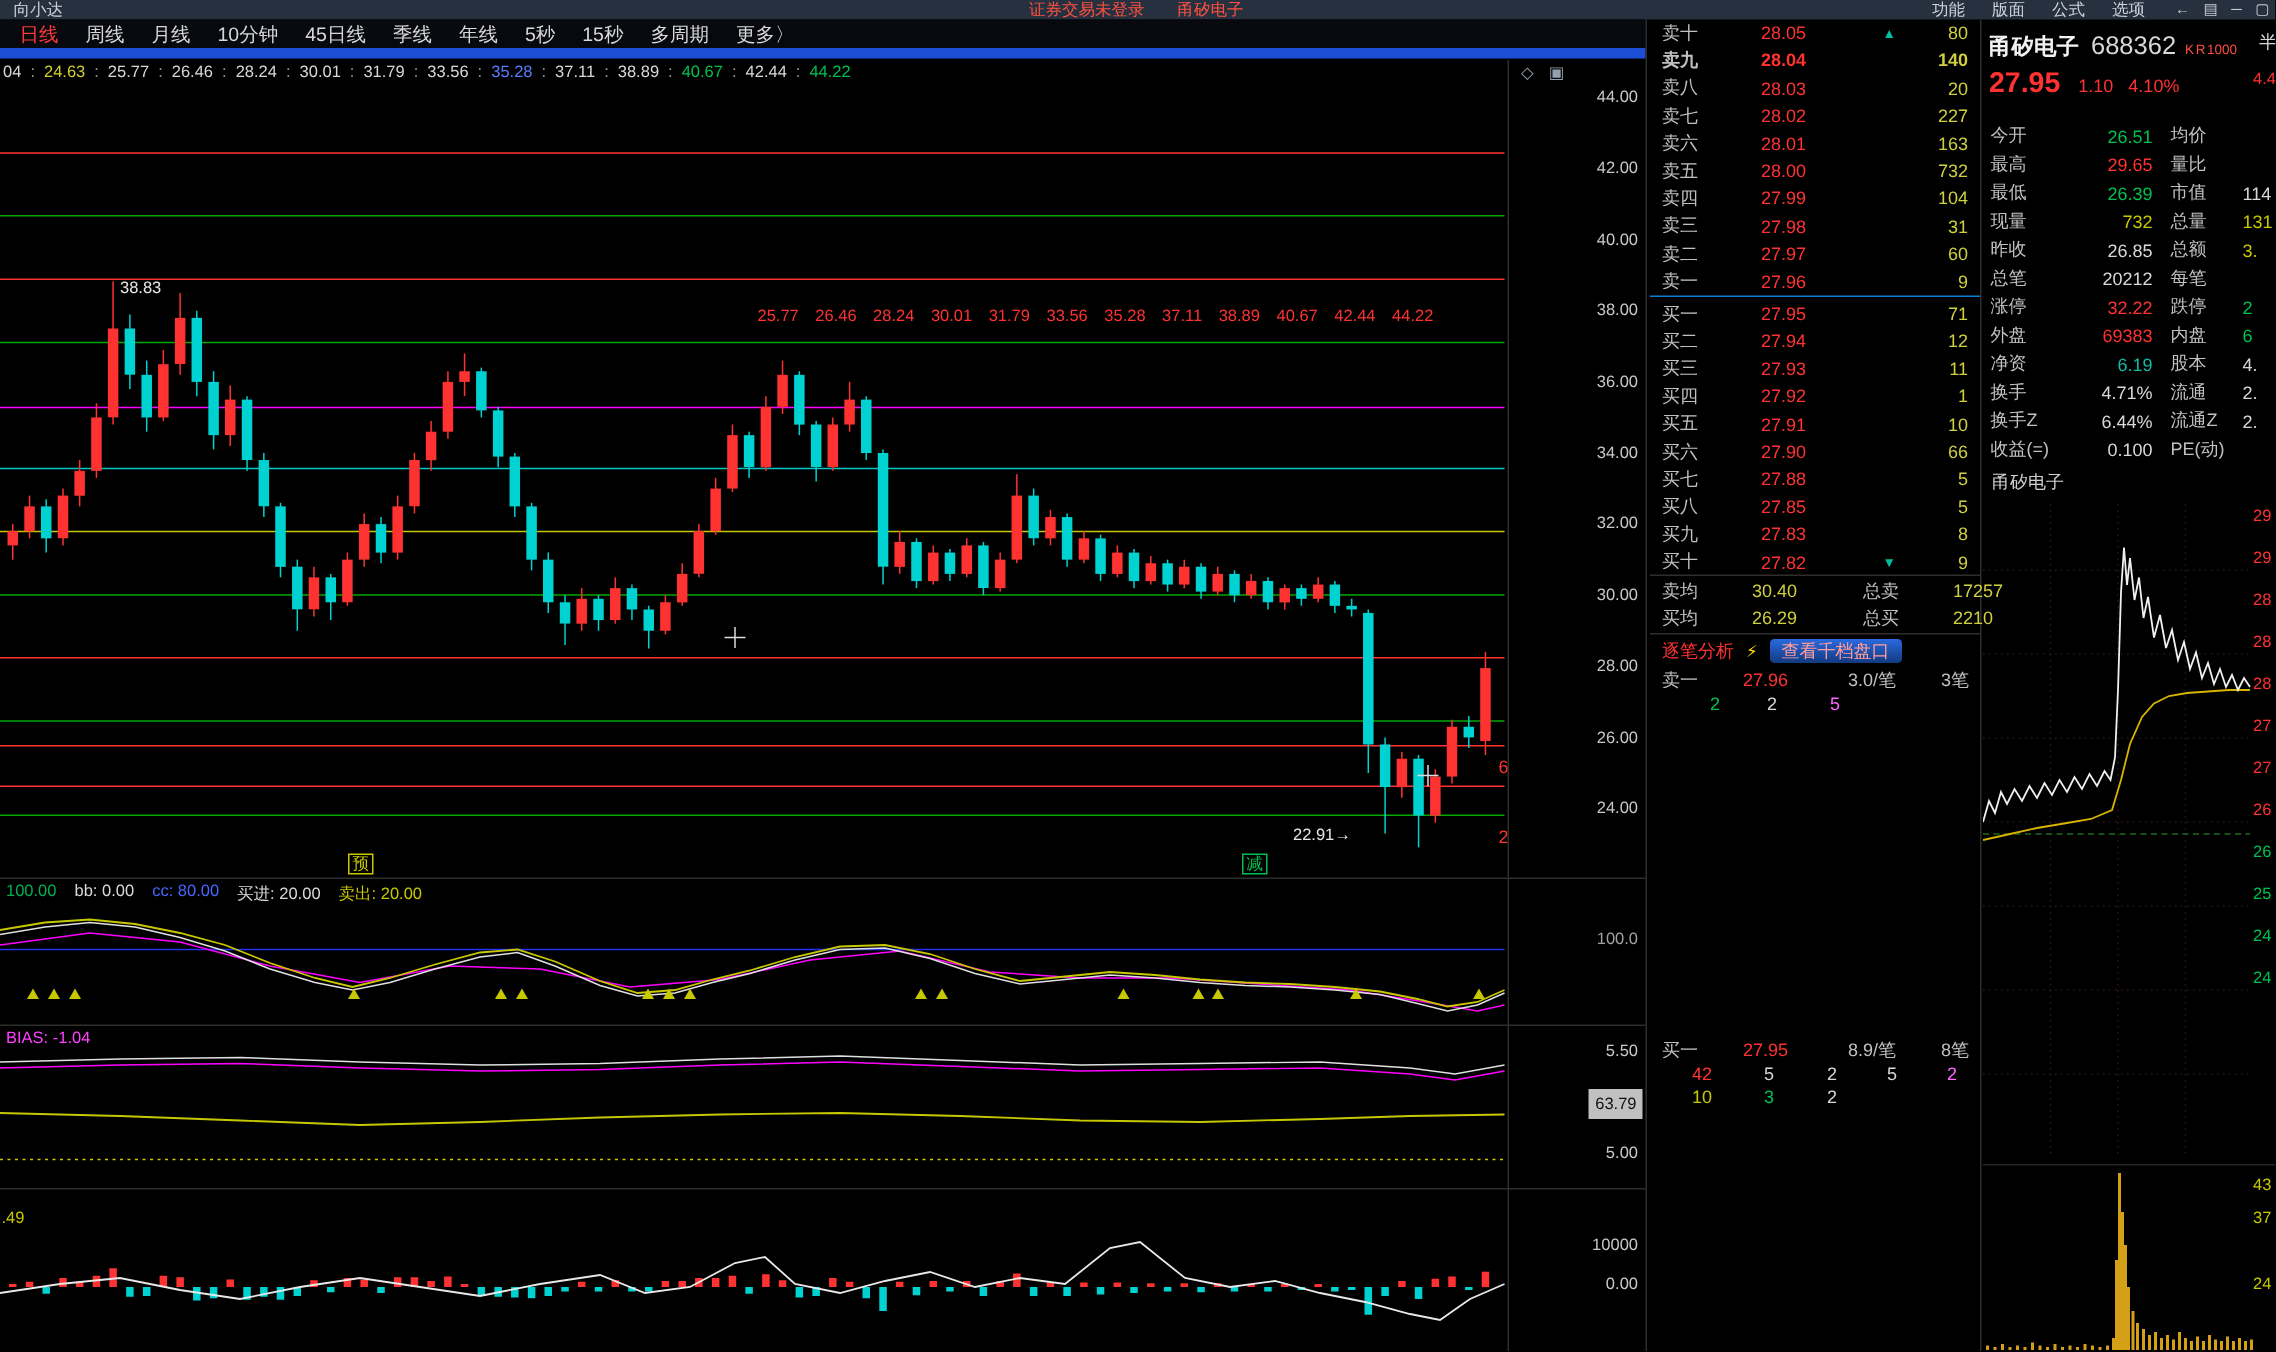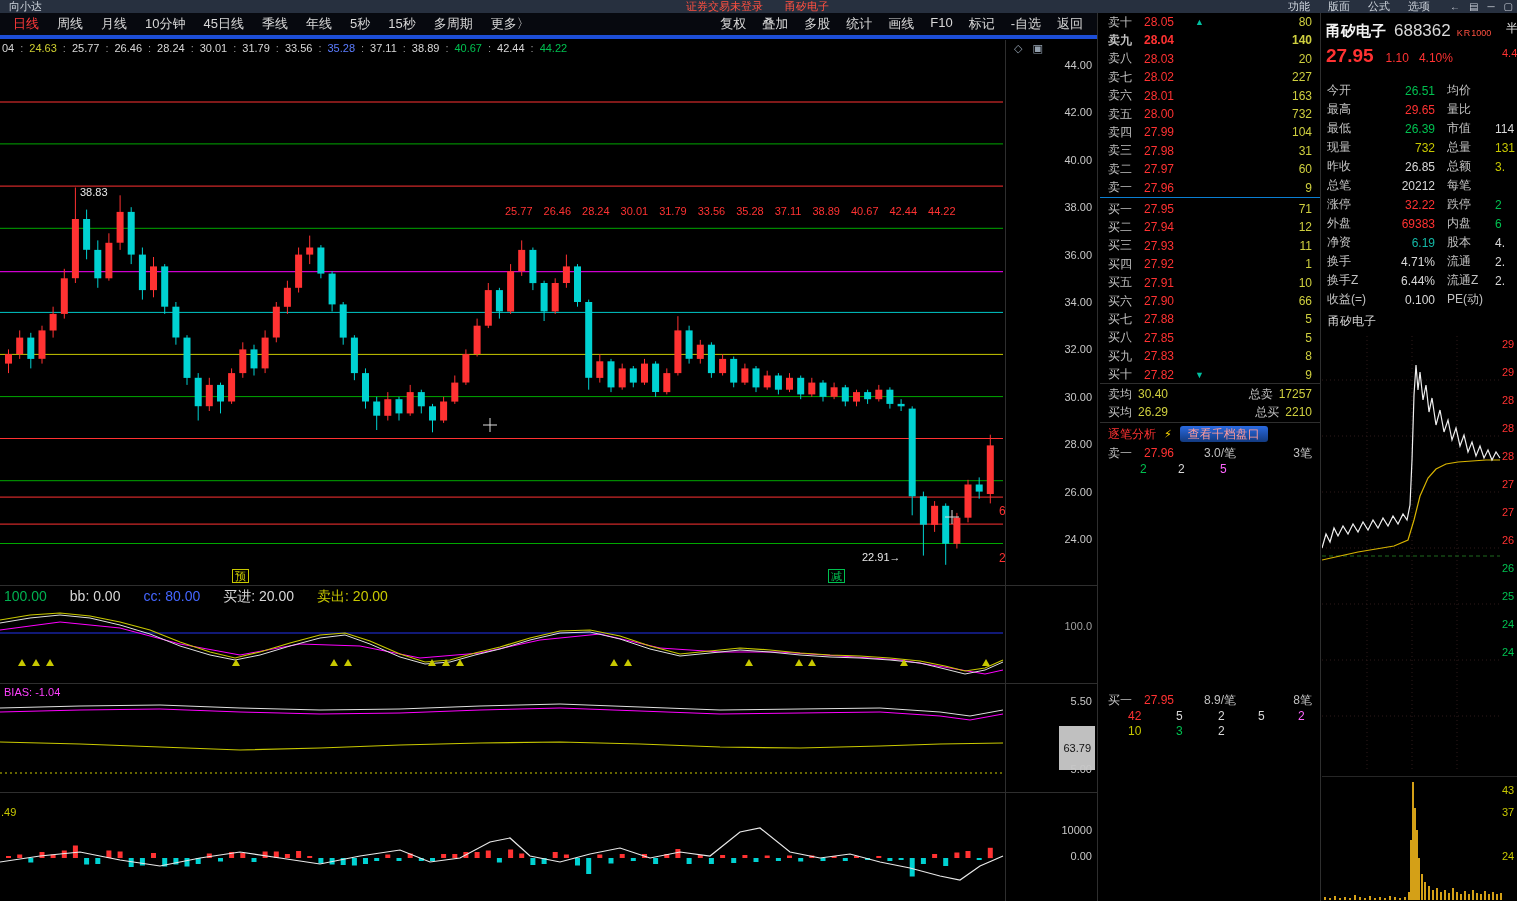--- a/index.html
+++ b/index.html
@@ -8,21 +8,21 @@
   
   .menubar{position:absolute;left:0;top:0;width:1517px;height:13px;background:#27303f;
            display:flex;align-items:center;font-size:11px;color:#ccd2da;overflow:hidden;}
   .menu-item{padding:0 9px;white-space:nowrap;cursor:default;}
   .menu-center{position:absolute;left:686px;top:0;height:13px;display:flex;gap:22px;align-items:center;color:#ff5040;}
   .menu-right{position:absolute;right:78px;top:0;height:13px;display:flex;align-items:center;}
   .win-icons{position:absolute;right:4px;top:0;height:13px;display:flex;gap:9px;align-items:center;color:#c8ccd4;}
   .win-icon{font-size:10px;}
   
   .toolbar{position:absolute;left:0;top:13px;width:1097px;height:26px;background:#07090f;
-           border-bottom:4px solid #1d4ed8;display:flex;align-items:center;font-size:13px;color:#d8d8d8;box-sizing:border-box;}
+           border-bottom:7px solid #1d4ed8;display:flex;align-items:center;font-size:13px;color:#d8d8d8;box-sizing:border-box;}
   #periods{display:flex;padding-left:4px;}
   .period{padding:0 9px;white-space:nowrap;}
   .period.active{color:#ff3a3a;}
   #tools{margin-left:auto;display:flex;padding-right:6px;}
   .tool{padding:0 8px;white-space:nowrap;}
   
   .levelrow{position:absolute;left:2px;top:41px;width:1000px;height:13px;font-size:11px;
             display:flex;gap:6px;white-space:nowrap;overflow:hidden;align-items:center;}
   .lv{display:inline-block;}
   .lv.sep{color:#9a9a9a;}
@@ -30,31 +30,31 @@
   
   .div-h{position:absolute;height:1px;background:#2e2e2e;}
   .div-v{position:absolute;width:1px;background:#2e2e2e;}
   
   #annos{position:absolute;left:0;top:0;width:1097px;height:901px;pointer-events:none;}
   .anno{position:absolute;font-size:11px;white-space:nowrap;}
   .anno.red{color:#ff3232;font-size:12px;}
   .tagbox{position:absolute;font-size:11px;line-height:12px;padding:0 2px;border:1px solid;background:rgba(0,0,0,.5);}
   .red-levels{position:absolute;left:505px;top:205px;display:flex;gap:11px;color:#ff3232;font-size:11px;}
   
-  .p1head{position:absolute;left:4px;top:588px;font-size:14px;display:flex;gap:23px;white-space:nowrap;}
+  .p1head{position:absolute;left:4px;top:588px;font-size:11px;display:flex;gap:12px;white-space:nowrap;}
   .p2head{position:absolute;left:4px;top:686px;font-size:11px;color:#ff40ff;}
   .p3head{position:absolute;left:1px;top:806px;font-size:11px;color:#c8c800;}
   
   .axis{position:absolute;left:1006px;top:40px;width:91px;height:861px;font-size:11px;color:#c8c8c8;}
   .axlabel{position:absolute;right:5px;white-space:nowrap;}
-  .axlabel.inv{background:#c0c0c0;color:#101010;padding:16px 4px;right:2px;}
+  .axlabel.inv{background:#c0c0c0;color:#101010;padding:4px 4px;right:2px;}
   
   .orderpanel{position:absolute;left:1100px;top:13px;width:220px;height:888px;font-size:12px;}
   .orow,.trow{position:absolute;left:0;width:220px;height:18px;display:flex;align-items:center;
-              padding:0 8px;box-sizing:border-box;white-space:nowrap;}
+              padding:0 8px;box-sizing:border-box;white-space:nowrap;gap:30px;}
   .olabel{width:36px;color:#c0c0c0;}
   .oprice{width:50px;color:#ff3232;}
   .omark{font-size:9px;margin-left:1px;}
   .ovol{margin-left:auto;color:#cfcf3f;}
   .olabel2{color:#c0c0c0;margin-right:6px;}
   .oval{margin-right:14px;}
   .ticktab{position:absolute;left:0;top:412px;width:220px;height:18px;display:flex;align-items:center;
            padding:0 8px;box-sizing:border-box;gap:8px;}
   .tick-tab-label{color:#ff3232;}
   .bolt{color:#ffd800;font-size:11px;}
@@ -121,31 +121,20 @@
         <div class="period">周线</div>
         <div class="period">月线</div>
         <div class="period">10分钟</div>
         <div class="period">45日线</div>
         <div class="period">季线</div>
         <div class="period">年线</div>
         <div class="period">5秒</div>
         <div class="period">15秒</div>
         <div class="period">多周期</div>
         <div class="period">更多〉</div>
-      </div>
-    <div id="tools">
-        <div class="tool">复权</div>
-        <div class="tool">叠加</div>
-        <div class="tool">多股</div>
-        <div class="tool">统计</div>
-        <div class="tool">画线</div>
-        <div class="tool">F10</div>
-        <div class="tool">标记</div>
-        <div class="tool">-自选</div>
-        <div class="tool">返回</div>
       </div>
   </div>
 
   <div class="levelrow" id="levelRow">
       <div class="lv">04</div>
       <div class="lv sep">:</div>
       <div class="lv" style="color: rgb(207, 207, 48);">24.63</div>
       <div class="lv sep">:</div>
       <div class="lv" style="color: rgb(216, 216, 216);">25.77</div>
       <div class="lv sep">:</div>

